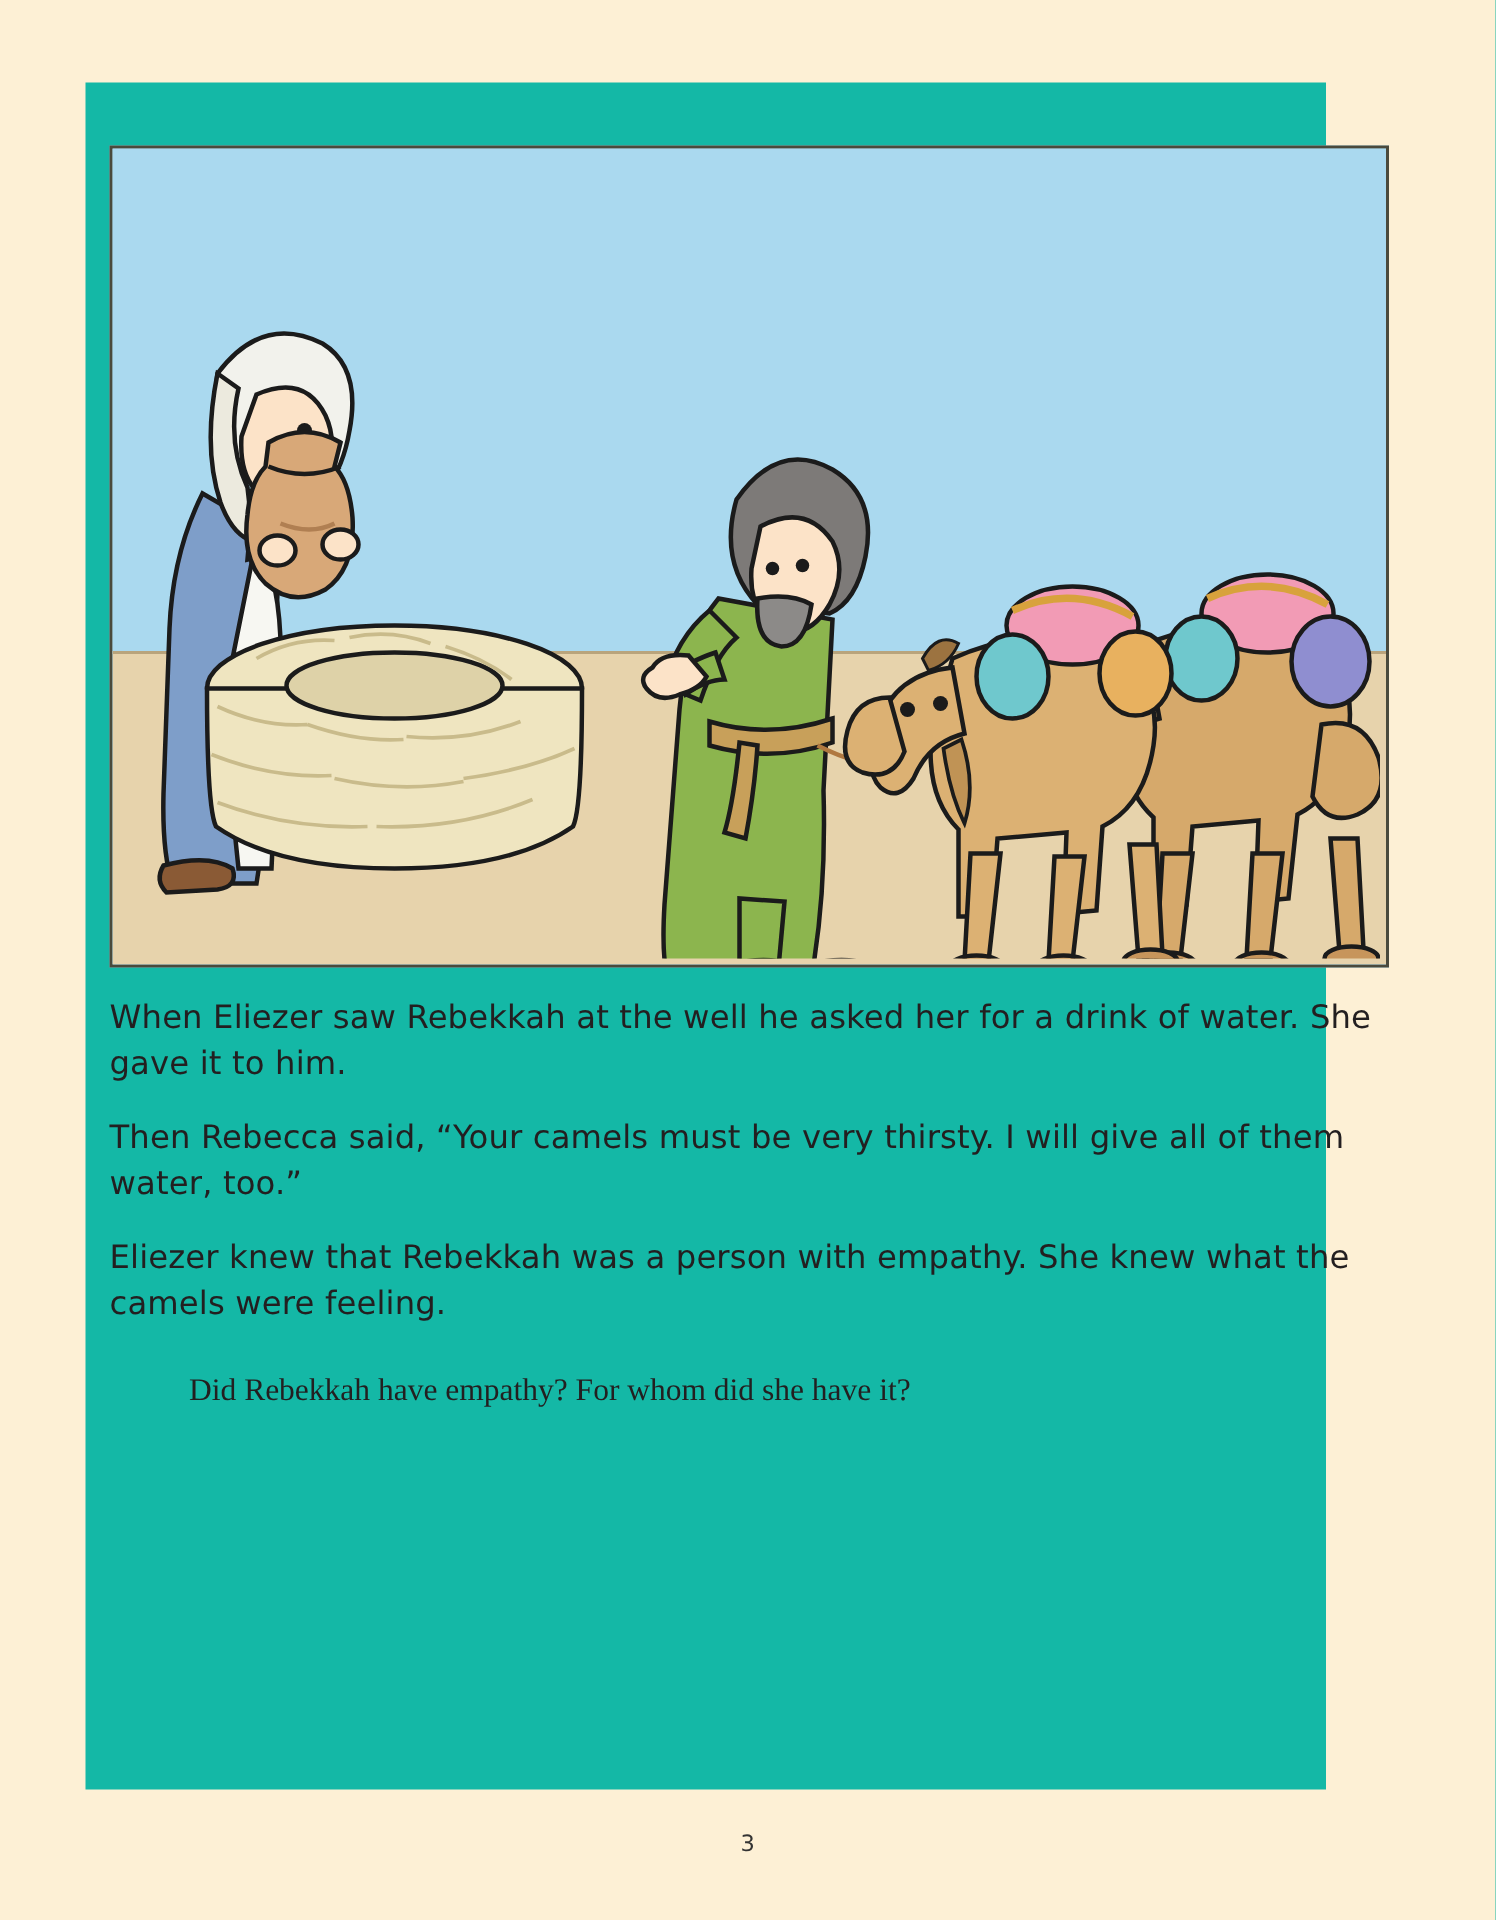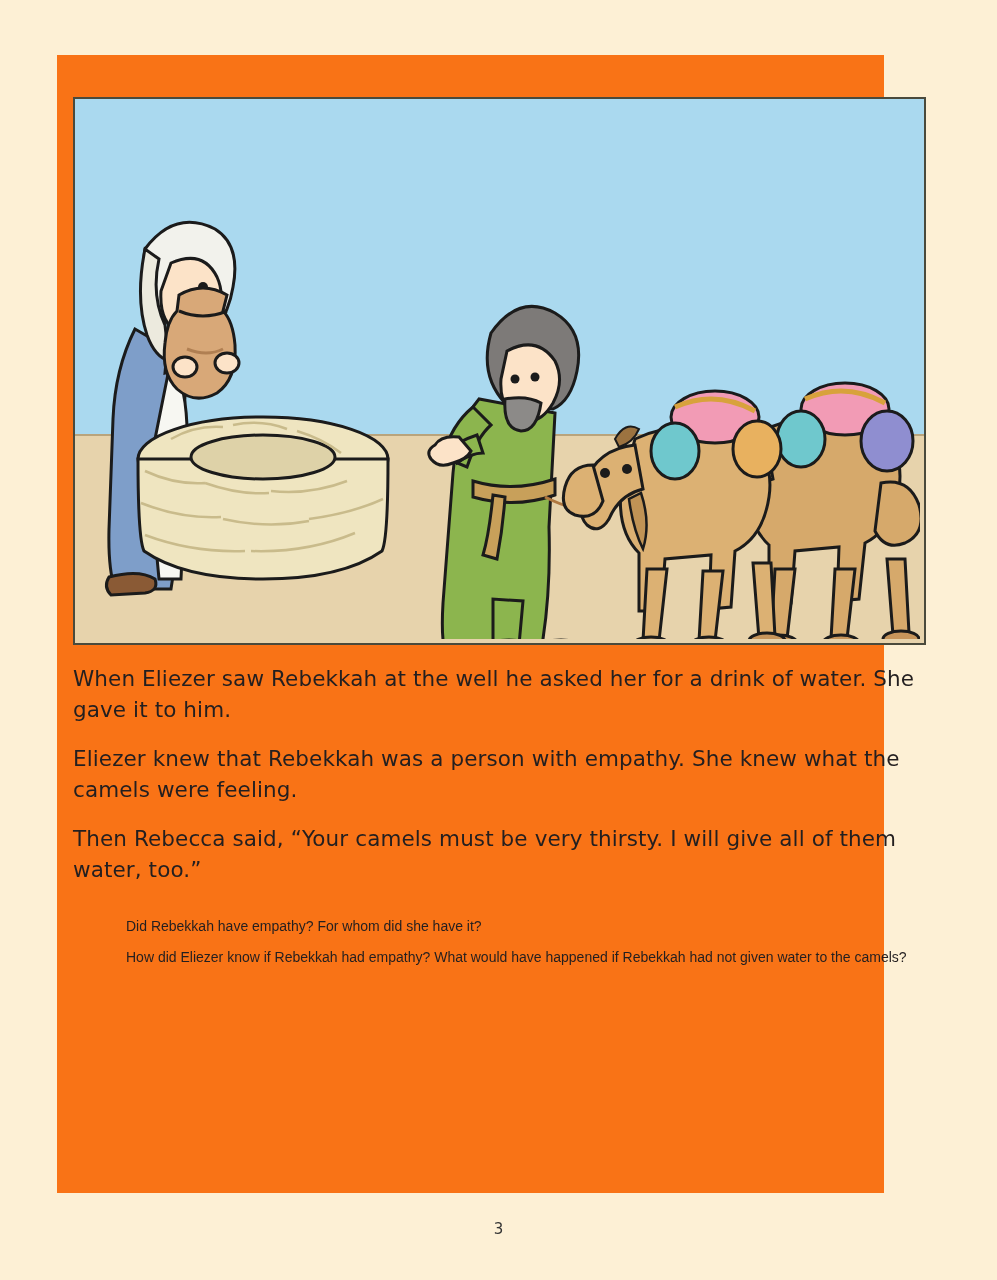--- a/index.html
+++ b/index.html
@@ -12,21 +12,21 @@
     background: #fdf0d5;
     font-family: "DejaVu Sans", sans-serif;
     overflow: hidden;
   }
   .page {
     position: absolute;
     left: 57px;
     top: 55px;
     width: 827px;
     height: 1138px;
-    background: #f97316;
+    background: #14b8a6;
   }
   .illustration {
     position: absolute;
     left: 16px;
     top: 42px;
     width: 849px;
     height: 544px;
     border: 2px solid #4a4a3c;
     background: #aadcf0;
     overflow: hidden;
@@ -57,22 +57,22 @@
     color: #231f20;
     margin: 0 0 18px 0;
     letter-spacing: 0.1px;
   }
   .questions {
     margin-top: 26px;
     margin-left: 53px;
     width: 800px;
   }
   .question {
-    font-family: Liberation Sans, sans-serif;
-    font-size: 14px;
+    font-family: Liberation Serif, serif;
+    font-size: 21px;
     line-height: 31px;
     color: #231f20;
     margin: 0;
   }
   .page-number {
     position: absolute;
     left: 0;
     right: 0;
     top: 1220px;
     text-align: center;
@@ -203,24 +203,23 @@
         <path d="M678 464 l6 76 l16 -2 l-4 -74 z" fill="#dcb173" stroke="#1b1b1b" stroke-width="3"></path>
         <ellipse cx="576" cy="546" rx="18" ry="8" fill="#c7955b" stroke="#1b1b1b" stroke-width="3"></ellipse>
         <ellipse cx="634" cy="546" rx="18" ry="8" fill="#c7955b" stroke="#1b1b1b" stroke-width="3"></ellipse>
         <ellipse cx="692" cy="542" rx="18" ry="8" fill="#c7955b" stroke="#1b1b1b" stroke-width="3"></ellipse>
       </g>
     </svg>
   </div>
 
   <div class="text-block">
     <p class="para">When Eliezer saw Rebekkah at the well he asked her for a drink of water. She gave it to him.</p>
+    <p class="para">Then Rebecca said, “Your camels must be very thirsty. I will give all of them water, too.”</p>
     <p class="para">Eliezer knew that Rebekkah was a person with empathy. She knew what the camels were feeling.</p>
-    <p class="para">Then Rebecca said, “Your camels must be very thirsty. I will give all of them water, too.”</p>
 
     <div class="questions">
       <p class="question">Did Rebekkah have empathy? For whom did she have it?</p>
-      <p class="question">How did Eliezer know if Rebekkah had empathy? What would have happened if Rebekkah had not given water to the camels?</p>
     </div>
   </div>
 
 </div>
 
 <div class="page-number">3</div>
 
 </body></html>

